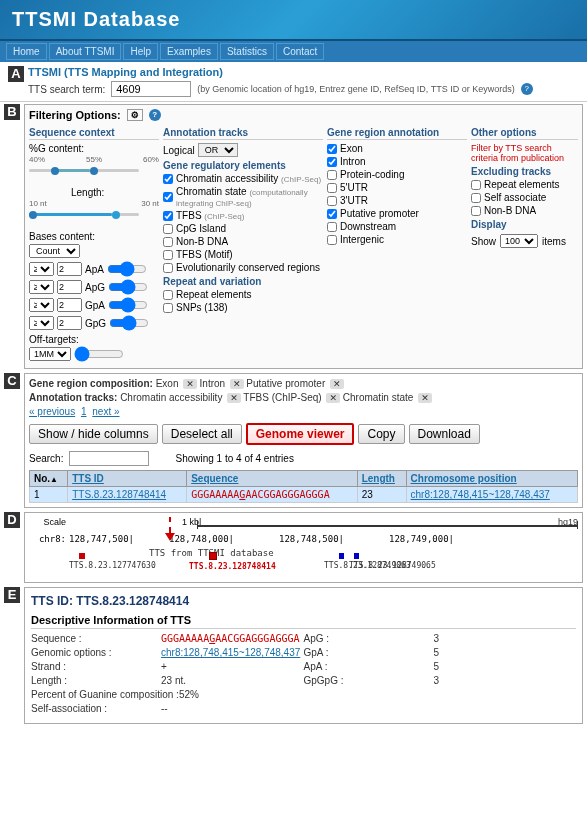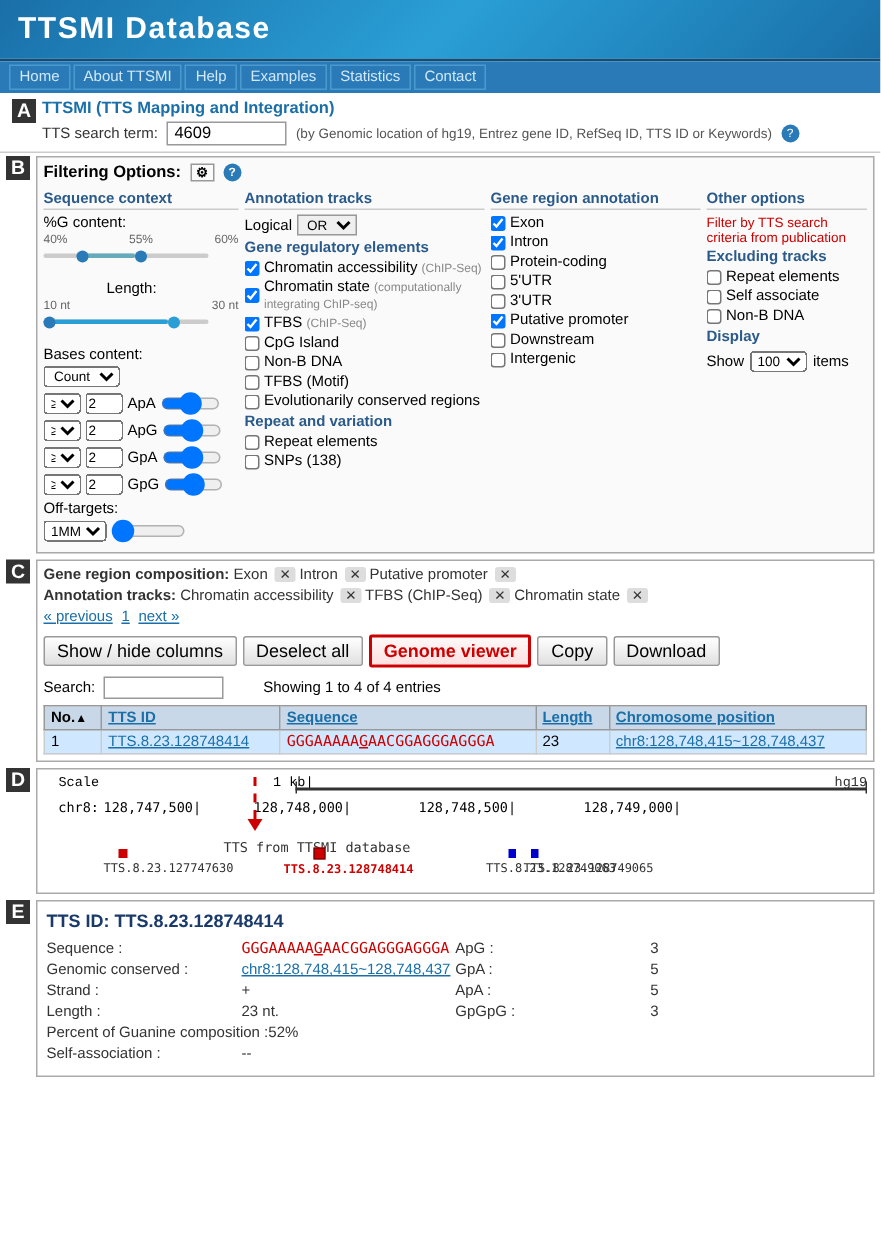--- a/index.html
+++ b/index.html
@@ -484,34 +484,34 @@
       </tbody>
     </table>
   </div>
 </div>
 
 <div style="display:flex; align-items:flex-start; padding:2px 4px;">
   <span class="section-letter">D</span>
   <div class="section-d" style="flex:1; margin:0; overflow:hidden;">
     <div class="genome-viewer">
 
-      <div style="display:flex; font-size:9px; font-family:Liberation Mono, monospace; margin-bottom:1px;gap:28px;">
+      <div style="display:flex; font-size:9px; font-family:Liberation Sans, sans-serif; margin-bottom:1px;gap:28px;">
         <span style="width:40px; text-align:right; padding-right:3px;">Scale</span>
         <div style="flex:1; position:relative; height:16px;">
           <span style="position:absolute; left:0; top:0;"></span>
           <span style="position:absolute; right:0; top:0; font-size:9px; color:#333;text-align:right;">hg19</span>
           <span style="position:absolute; left:85px; top:0; font-size:9px;">1 kb|</span>
 
           <div style="position:absolute; left:100px; right:0; top:8px; height:2px; background:#333;"></div>
           <div style="position:absolute; left:100px; top:4px; width:1px; height:8px; background:#333;"></div>
           <div style="position:absolute; right:0; top:4px; width:1px; height:8px; background:#333;"></div>
         </div>
       </div>
 
-      <div style="display:flex; font-size:9px; font-family:monospace; margin-bottom:15px;">
+      <div style="display:flex; font-size:9px; font-family:monospace; margin-bottom:2px;">
         <span style="width:40px; text-align:right; padding-right:3px;">chr8:</span>
         <div style="flex:1; position:relative; height:12px;">
           <span style="position:absolute; left:0;">128,747,500|</span>
           <span style="position:absolute; left:100px;">128,748,000|</span>
           <span style="position:absolute; left:210px;">128,748,500|</span>
           <span style="position:absolute; left:320px;">128,749,000|</span>
         </div>
       </div>
 
       <div style="display:flex; font-size:9px; margin-bottom:1px;">
@@ -556,28 +556,29 @@
         <div style="position:absolute; left:136px; top:-45px; width:0; height:0; border-left:5px solid transparent; border-right:5px solid transparent; border-top:8px solid #cc0000;"></div>
       </div>
     </div>
   </div>
 </div>
 
 <div style="display:flex; align-items:flex-start; padding:2px 4px;">
   <span class="section-letter">E</span>
   <div class="section-e" style="flex:1; margin:0;">
     <div class="tts-id-title">TTS ID: TTS.8.23.128748414</div>
+    <div class="desc-section-title">Descriptive Information of TTS</div>
     <div class="desc-grid">
       <div class="desc-col">
         <div class="desc-row">
           <span class="desc-label">Sequence :</span>
           <span class="desc-value mono">GGGAAAAA<span style="color:#cc0000; text-decoration:underline;">G</span>AACGGAGGGAGGGA</span>
         </div>
         <div class="desc-row">
-          <span class="desc-label">Genomic conserved :</span>
+          <span class="desc-label">Genomic options :</span>
           <a class="desc-value link">chr8:128,748,415~128,748,437</a>
         </div>
         <div class="desc-row">
           <span class="desc-label">Strand :</span>
           <span class="desc-value">+</span>
         </div>
         <div class="desc-row">
           <span class="desc-label">Length :</span>
           <span class="desc-value">23 nt.</span>
         </div>

